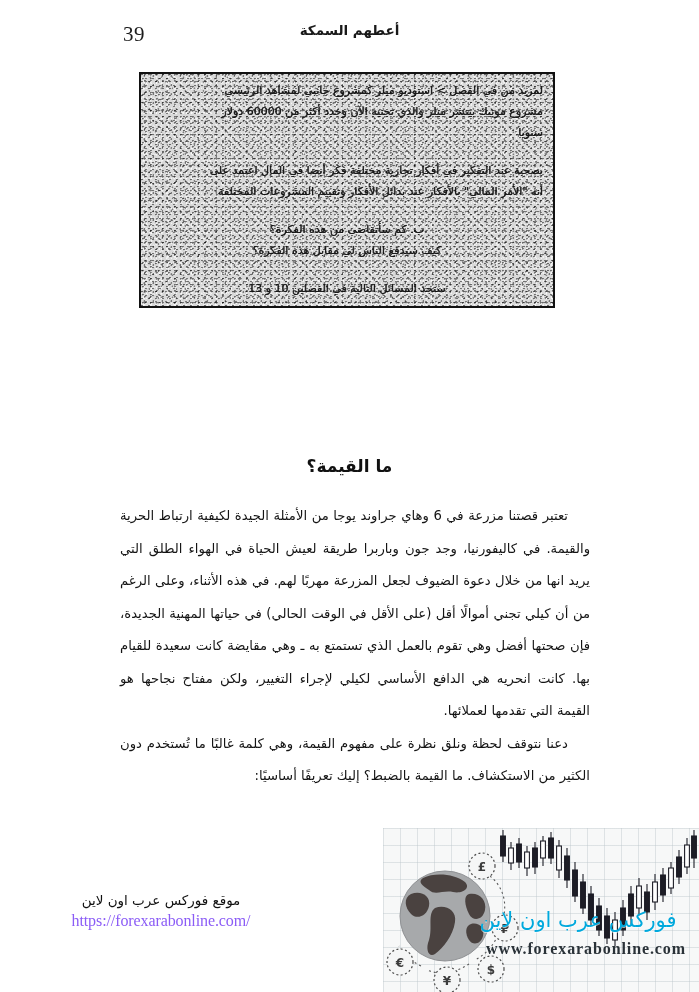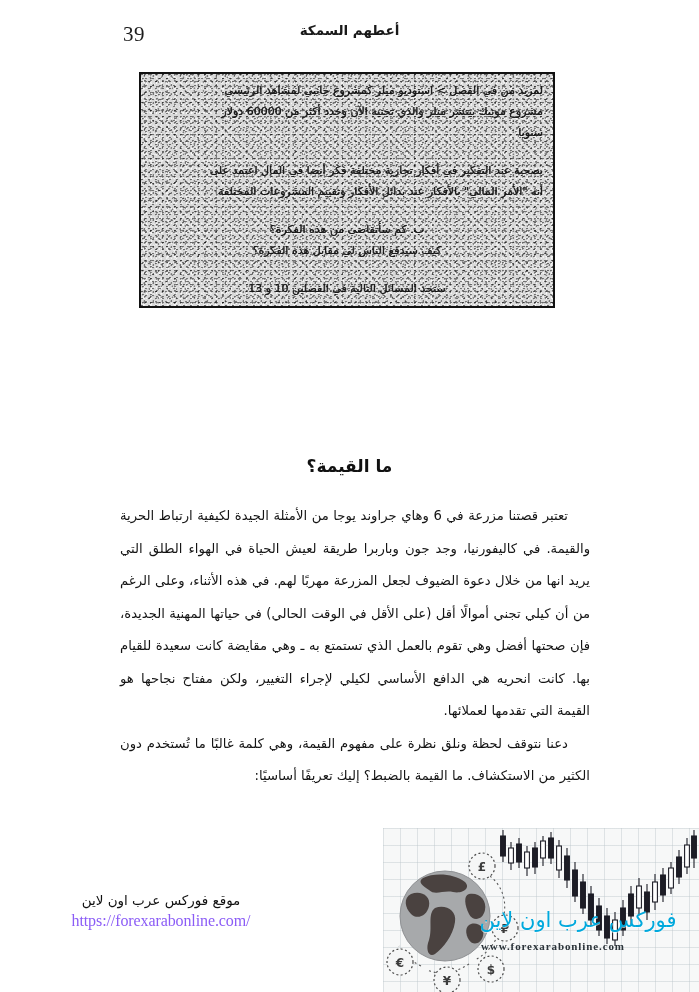--- a/index.html
+++ b/index.html
@@ -183,23 +183,23 @@
     font-weight: normal;
     color: #00a9dd;
     letter-spacing: -0.5px;
     text-shadow: 0 1px 0 rgba(255,255,255,.6);
   }
   #logo-url {
     position: absolute;
     right: 8px;
     top: 112px;
     width: 210px;
-    text-align: left;
+    text-align: center;
     font-family: "Liberation Serif", serif;
-    font-size: 11px;
+    font-size: 16px;
     font-weight: bold;
     color: #2a3238;
     letter-spacing: 0.9px;
   }
   .cur-sym {
     font-family: "DejaVu Sans", sans-serif;
     font-size: 12px;
     font-weight: bold;
     fill: #3c3c3c;
   }

